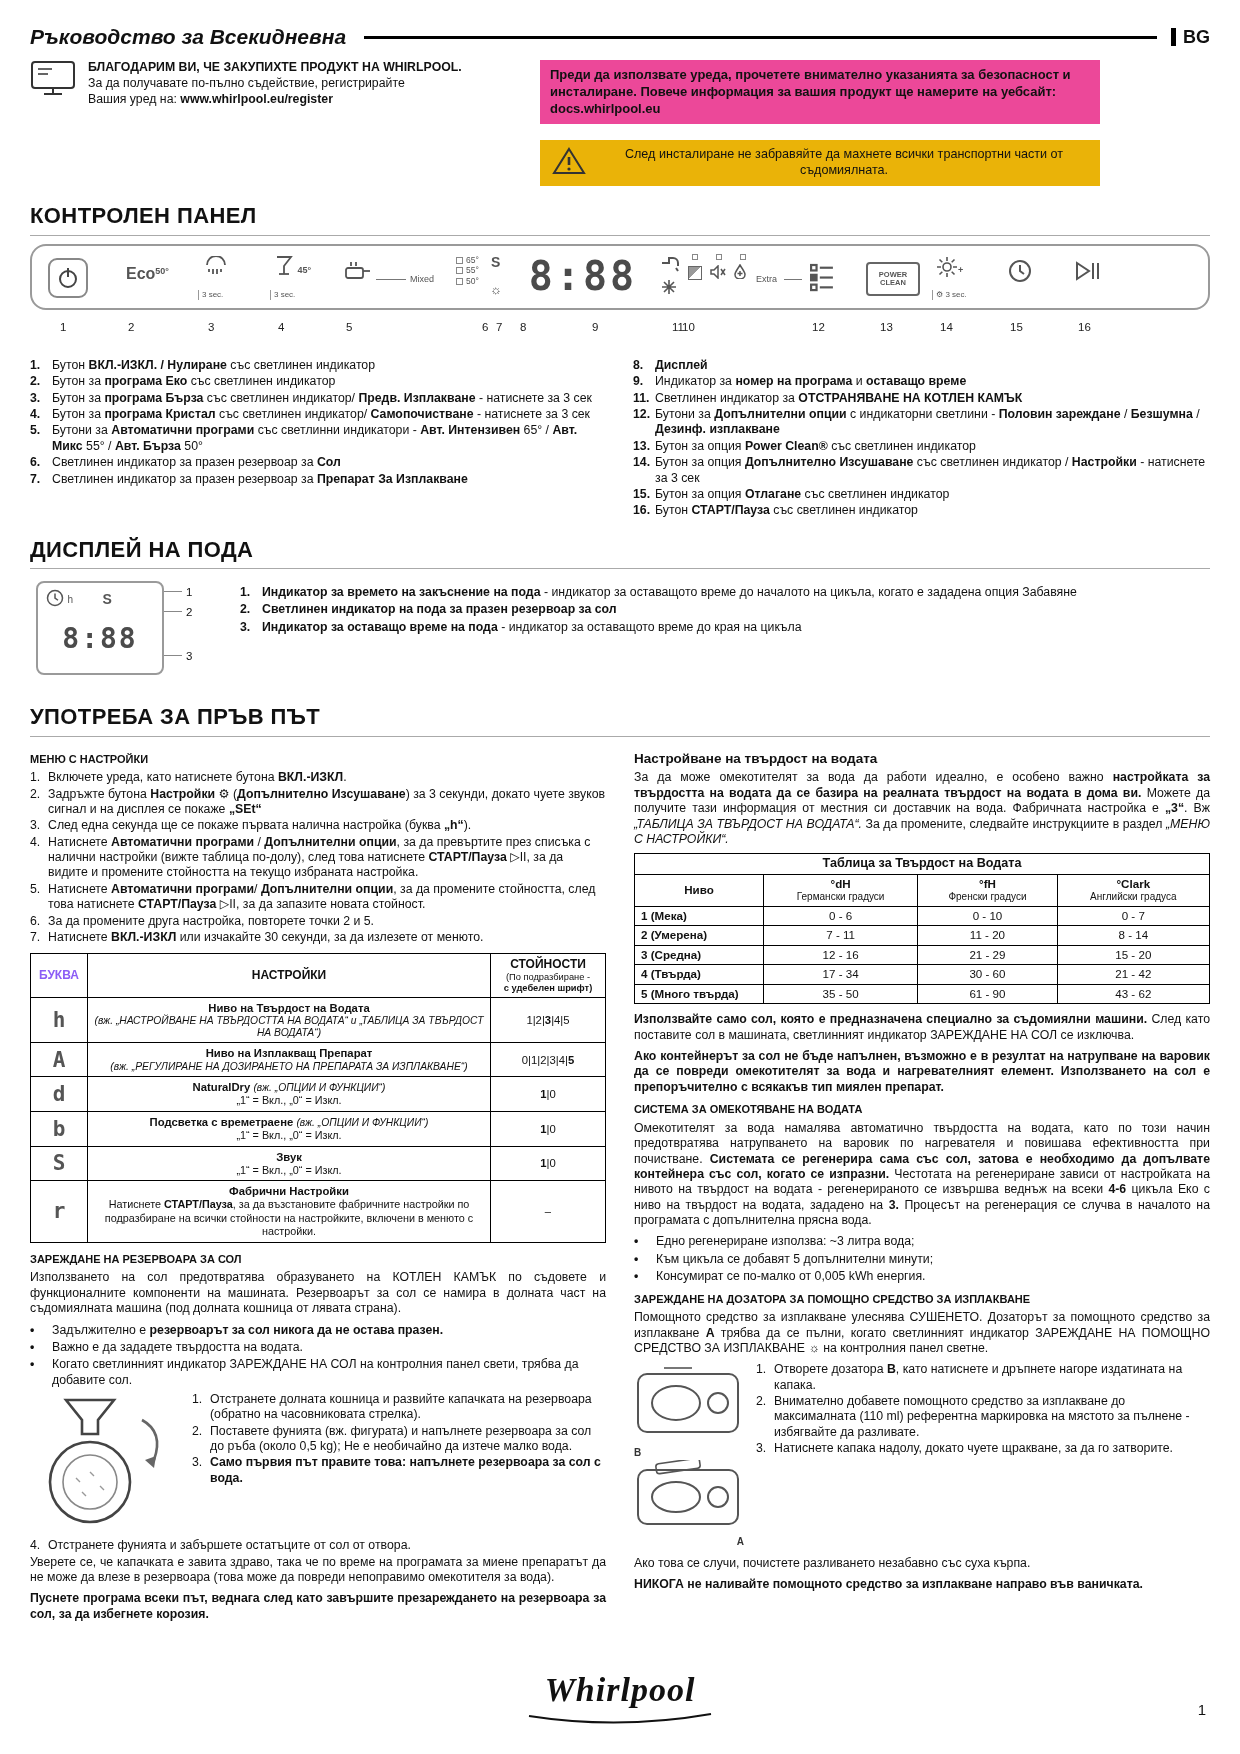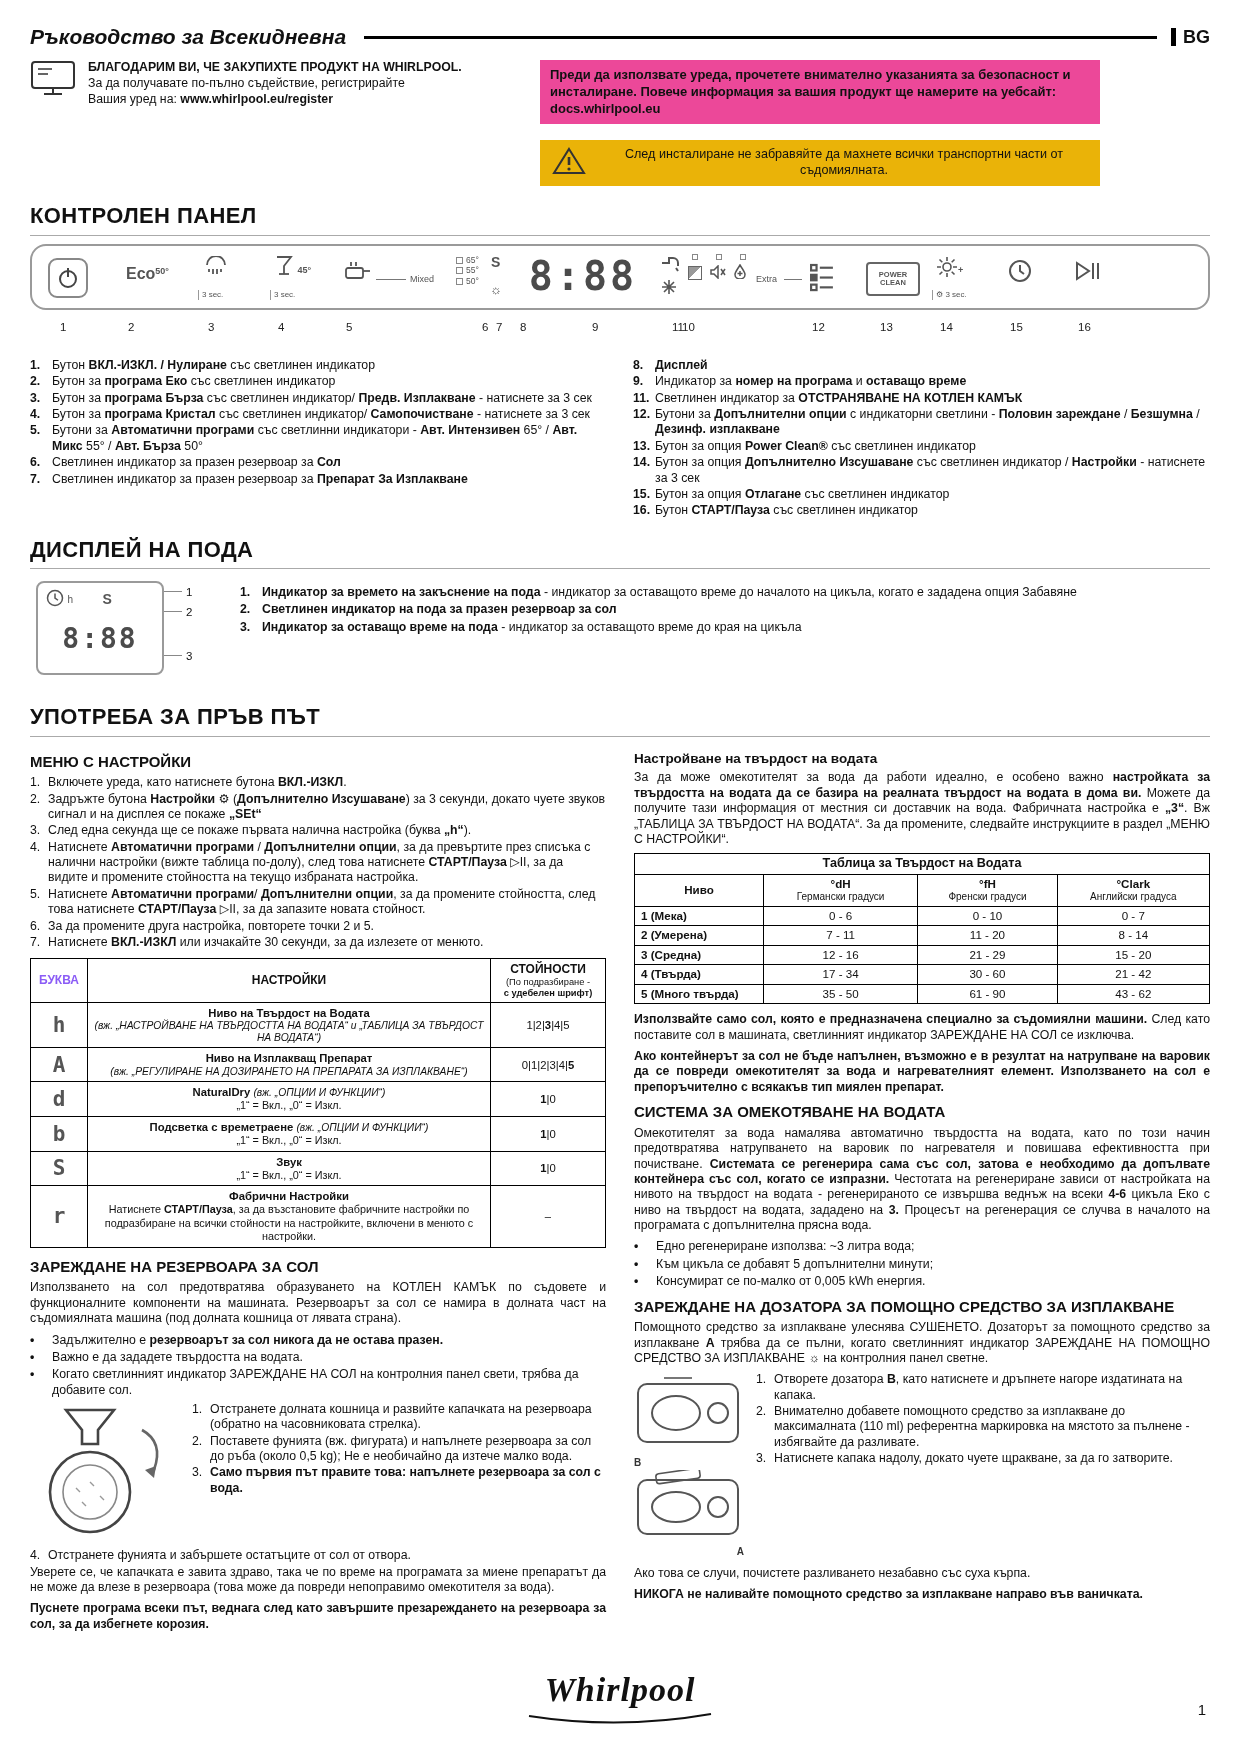--- a/index.html
+++ b/index.html
@@ -1,19 +1,19 @@
 <!DOCTYPE html>
 <html><head>
 <meta charset="utf-8">
 <style>
   html,body{margin:0;padding:0;background:#e8e8e8;}
   .page{width:1240px;height:1754px;box-sizing:border-box;background:#fff;margin:0 auto;
         padding:24px 30px 0;position:relative;overflow:hidden;
         font-family:"Liberation Sans",sans-serif;font-size:12.3px;color:#111;line-height:1.25;}
-  .rt-p{} .rt-b{font-weight:bold;} .rt-i{}
+  .rt-p{} .rt-b{font-weight:bold;} .rt-i{font-style:italic;}
 
   
   .h-row{display:flex;align-items:center;}
   .h-title{font-size:21px;font-weight:bold;font-style:italic;white-space:nowrap;}
   .h-rule{flex:1;height:3px;background:#000;margin:0 14px 0 18px;}
   .h-bg{font-size:18px;font-weight:bold;border-left:5px solid #000;padding-left:7px;line-height:1;}
   .h-sub{display:flex;margin-top:10px;gap:24px;}
   .thanks{display:flex;gap:12px;width:486px;}
   .thanks-text{line-height:1.3;}
   .notice-col{width:560px;}
@@ -62,21 +62,21 @@
   .fd-box{position:absolute;left:6px;top:4px;width:128px;height:94px;border:2px solid #9a9a9a;border-radius:8px;box-sizing:border-box;padding:6px 8px;}
   .fd-num{position:absolute;font-size:11.5px;}
   .fd-line{position:absolute;height:1px;background:#888;}
   .fd-digits{font-family:"DejaVu Sans Mono",monospace;font-size:28px;font-weight:bold;color:#4b4b4b;letter-spacing:2px;}
   .fd-list{flex:1;padding-top:8px;}
   .fd-list .nl-num{font-weight:bold;}
 
   
   .cols{display:flex;gap:28px;margin-top:4px;}
   .col{flex:1;min-width:0;}
-  .h3{font-size:15px;font-weight:bold;margin:8px 0 4px;}
+  .h3{font-size:11px;font-weight:bold;margin:8px 0 4px;}
   .h4{font-size:13.5px;font-weight:bold;margin:6px 0 3px;}
   p{margin:0 0 6px;text-align:justify;}
   .steps .nl-row{margin-bottom:1px;}
   .steps .nl-num{flex:0 0 18px;}
 
   
   table{border-collapse:collapse;width:100%;}
   .set-table{font-size:11.3px;margin:8px 0 10px;}
   .set-table th,.set-table td{border:1px solid #000;padding:3px 5px;text-align:center;vertical-align:middle;}
   .set-table th{font-weight:bold;font-size:12px;}

